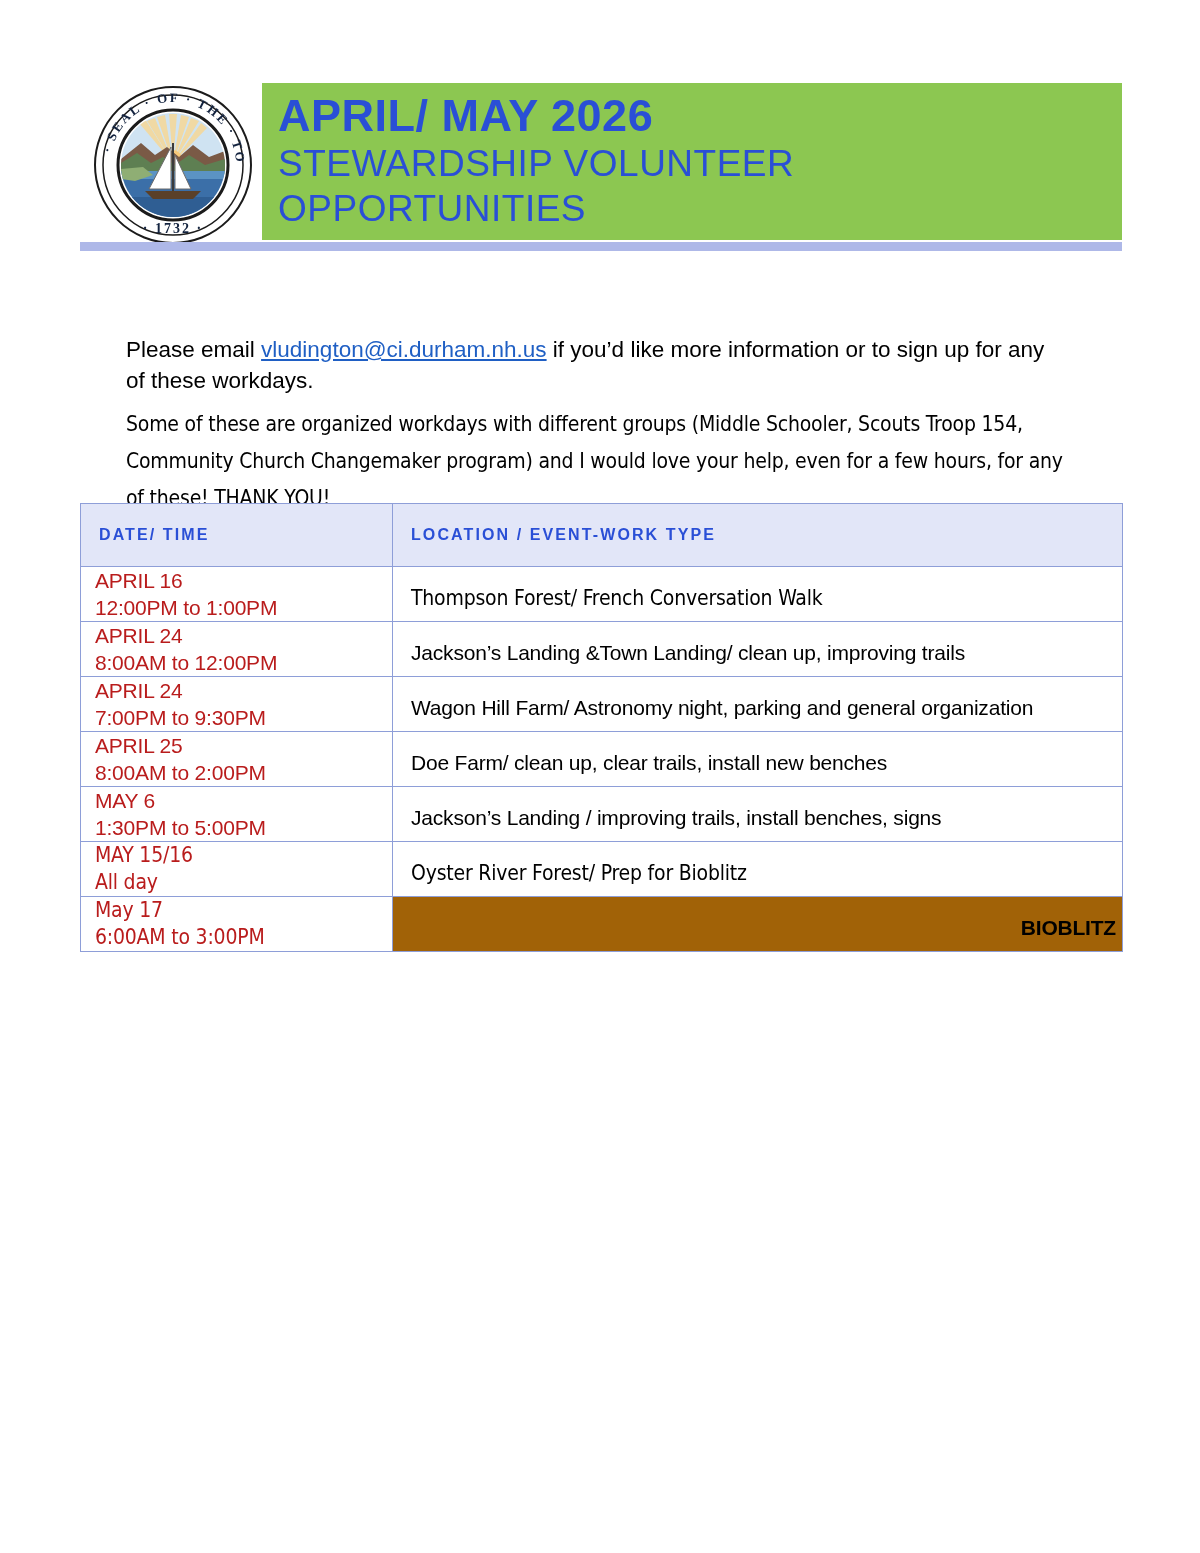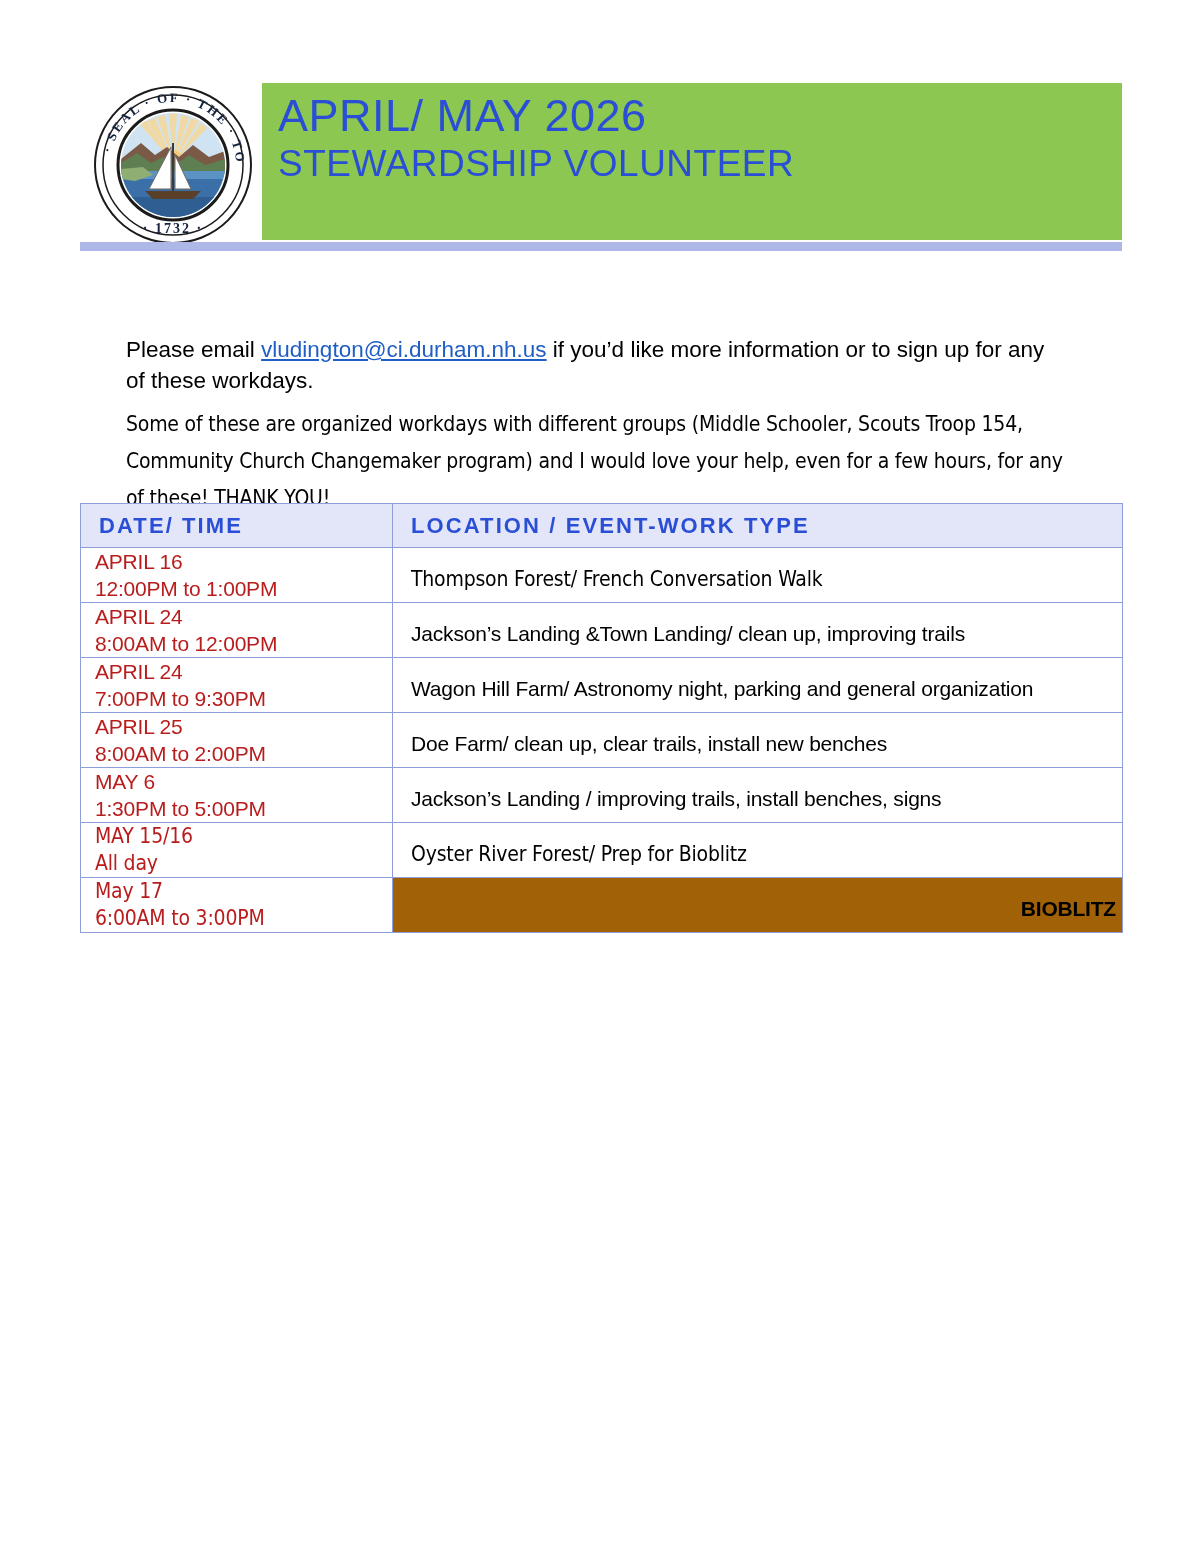--- a/index.html
+++ b/index.html
@@ -38,21 +38,21 @@
     left: 182px;
     top: 0px;
     width: 860px;
     height: 157px;
     background: #8CC751;
     box-sizing: border-box;
     padding: 8px 0 0 16px;
   }
   .title-line1 {
     font-family: "Liberation Sans", sans-serif;
-    font-weight: normal;
+    font-weight: bold;
     font-size: 45px;
     line-height: 50px;
     color: #2A4FD6;
     letter-spacing: 0.5px;
     white-space: nowrap;
   }
   .title-line2, .title-line3 {
     font-family: "Liberation Sans", sans-serif;
     font-weight: normal;
     font-size: 37px;
@@ -110,26 +110,26 @@
   .sched-table col.c-date { width: 312px; }
   .sched-table col.c-loc  { width: 730px; }
 
   .sched-table th, .sched-table td {
     border: 1px solid #8E9ED8;
     vertical-align: middle;
     box-sizing: border-box;
   }
   .sched-table thead th {
     background: #E2E6F8;
-    height: 44px;
+    height: 63px;
     text-align: left;
     padding: 0 0 0 18px;
     font-family: "Liberation Sans", sans-serif;
     font-weight: bold;
-    font-size: 22px;
+    font-size: 16px;
     letter-spacing: 2.1px;
     color: #2A4FD6;
     white-space: nowrap;
     margin-top: 33px;
   }
 
   .sched-table td.date-cell {
     padding: 0 0 0 14px;
     font-size: 21px;
     line-height: 27px;
@@ -216,20 +216,21 @@
           <textPath href="#arcTop" startOffset="6%">· SEAL · OF · THE · TOWN · OF · DURHAM · N · H ·</textPath>
         </text>
         <text x="80" y="148" text-anchor="middle" font-size="14" letter-spacing="2">· 1732 ·</text>
       </g>
     </svg>
   </div>
 
   <div class="title-banner">
     <div class="title-line1">APRIL/ MAY 2026</div>
     <div class="title-line2">STEWARDSHIP VOLUNTEER</div>
+    <div class="title-line3">OPPORTUNITIES</div>
   </div>
 
   <div class="header-rule"></div>
 </div>
 
 <p class="para1">
   <span>Please email </span><a class="maillink" href="#">vludington@ci.durham.nh.us</a><span> if you’d like more information or to sign up for any of these workdays.</span>
 </p>
 
 <p class="para2">Some of these are organized workdays with different groups (Middle Schooler, Scouts Troop 154, Community Church Changemaker program) and I would love your help, even for a few hours, for any of these! THANK YOU!</p>

